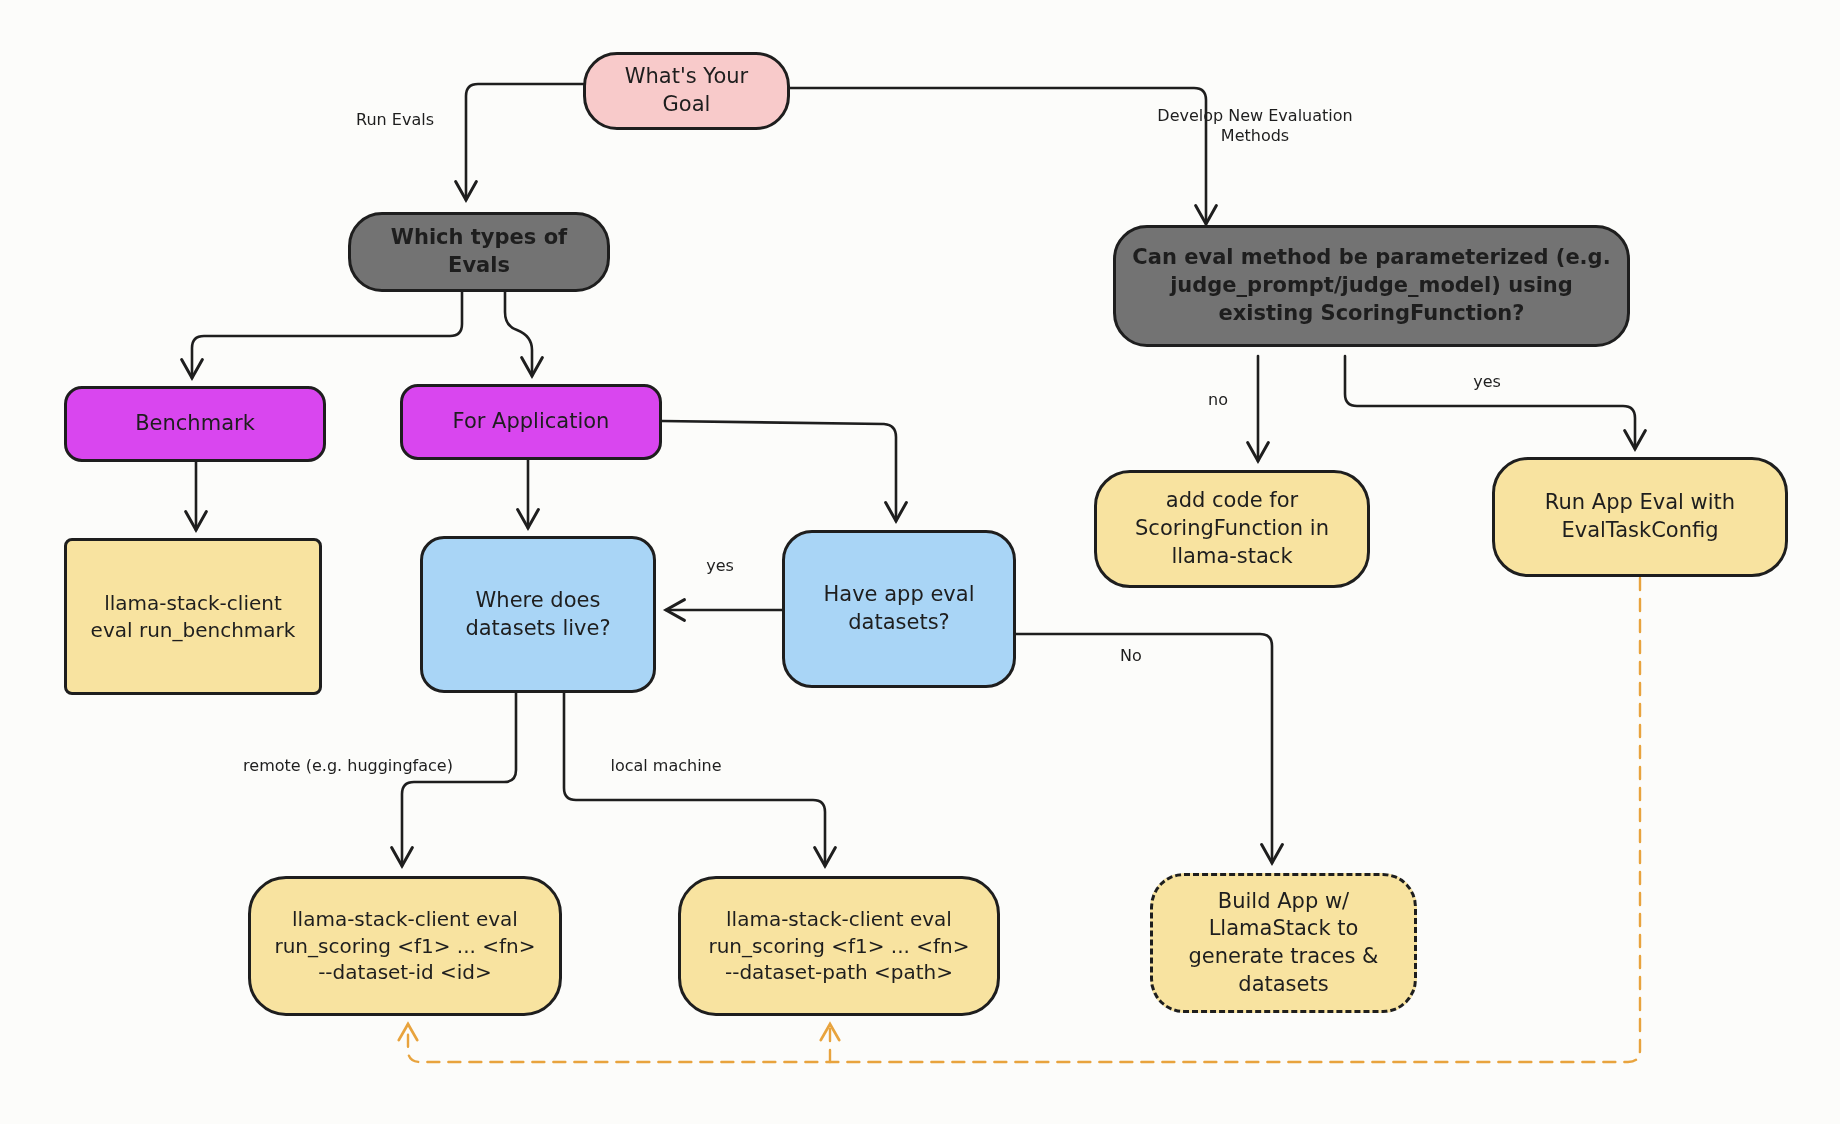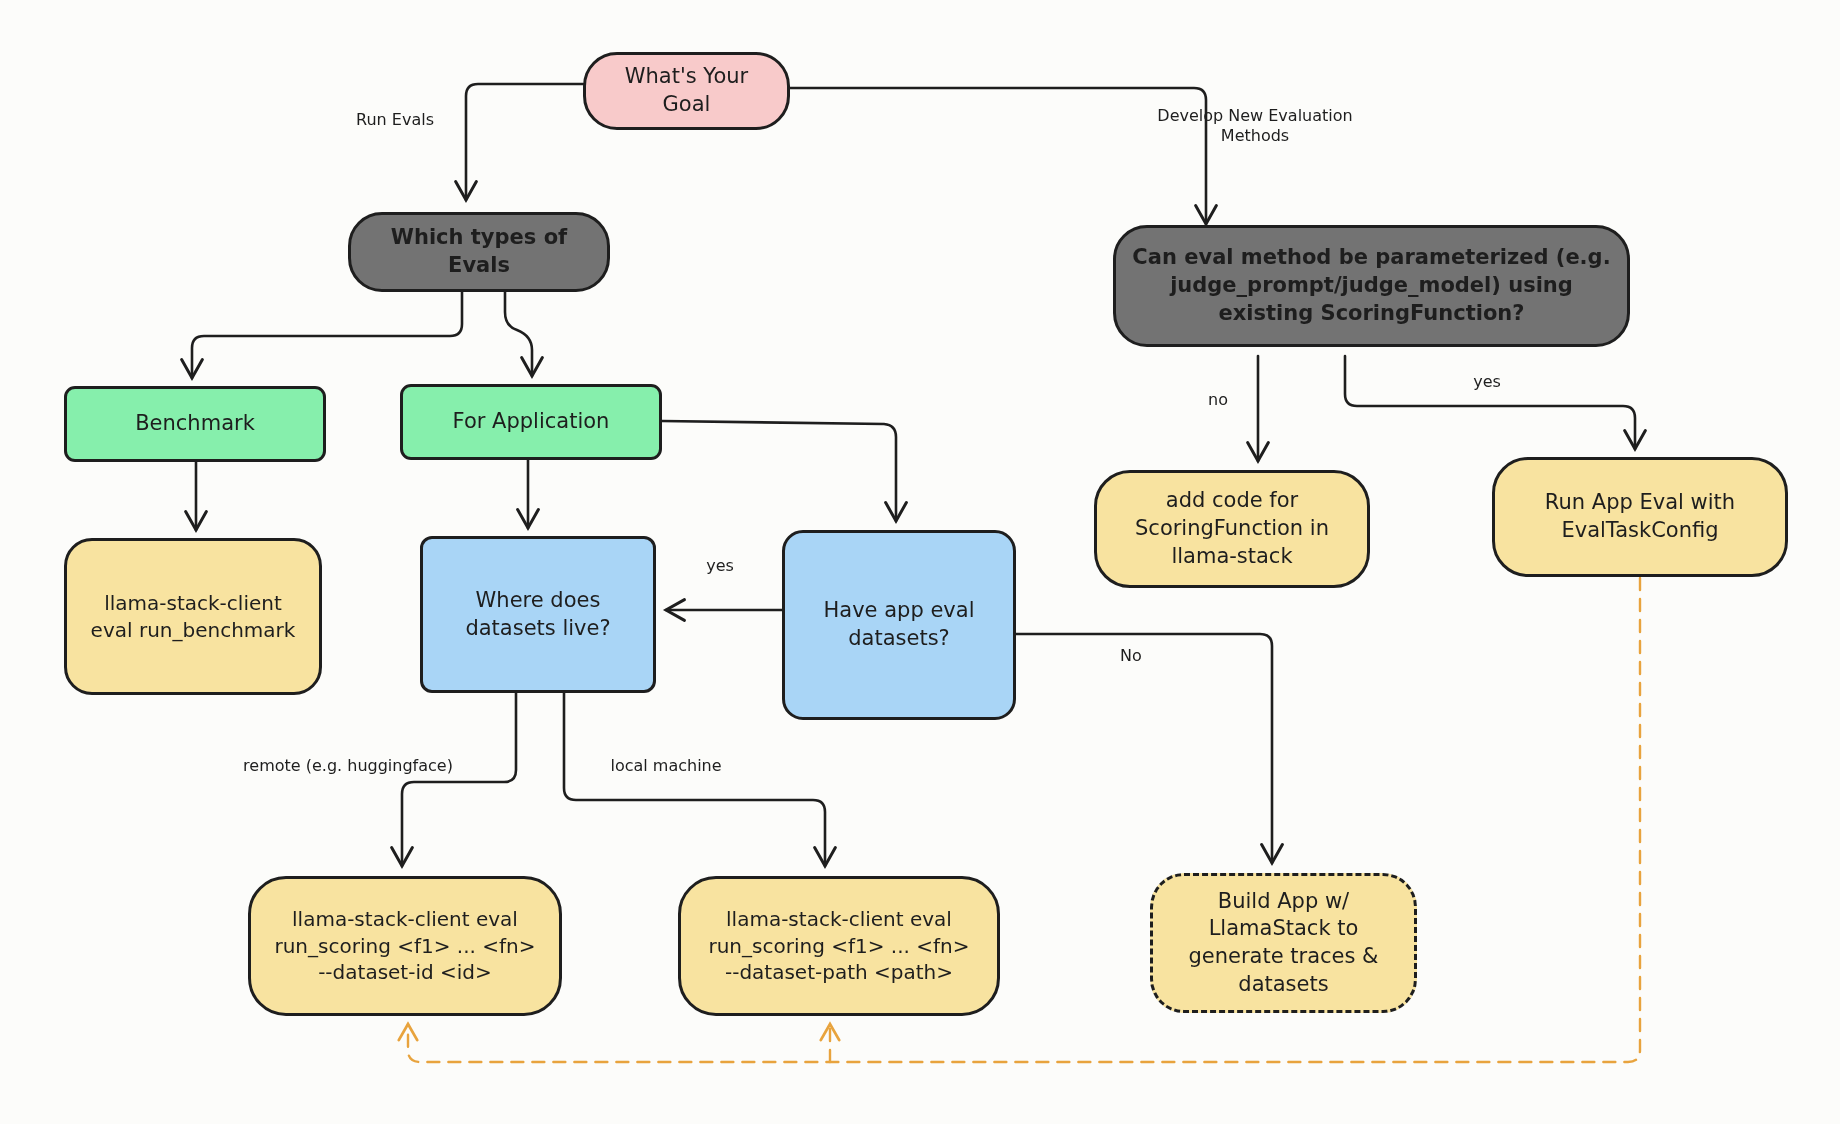--- a/index.html
+++ b/index.html
@@ -11,35 +11,35 @@
   .node{
     position:absolute;z-index:2;display:flex;align-items:center;justify-content:center;
     text-align:center;border:3px solid #1e1e1e;border-radius:34px;
     font-size:21px;line-height:1.32;white-space:pre-line;box-sizing:border-box;
     padding:12px 10px;
   }
   .fill-pink{background:#f8caca;}
   .fill-green{background:#737373;font-weight:bold;}
   .fill-blue{background:#a9d5f6;}
   .fill-yellow{background:#f8e3a0;}
-  .fill-white{background:#86efac;border-radius:11px;}
+  .fill-white{background:#d946ef;border-radius:18px;}
   .dashed{border-style:dashed;}
   .cmd{font-size:20px;}
   .lbl{
     position:absolute;z-index:2;text-align:center;font-size:16px;line-height:1.25;
     white-space:pre-line;color:#1e1e1e;
   }
   
   .n-goal{left:583px;top:52px;width:207px;height:78px;}
   .n-which{left:348px;top:212px;width:262px;height:80px;}
   .n-bench{left:64px;top:386px;width:262px;height:76px;}
   .n-forapp{left:400px;top:384px;width:262px;height:76px;}
-  .n-runbench{left:64px;top:538px;width:258px;height:157px;border-radius:28px;}
-  .n-where{left:420px;top:536px;width:236px;height:157px;border-radius:12px;}
-  .n-have{left:782px;top:530px;width:234px;height:190px;border-radius:21px;}
+  .n-runbench{left:64px;top:538px;width:258px;height:157px;border-radius:8px;}
+  .n-where{left:420px;top:536px;width:236px;height:157px;border-radius:24px;}
+  .n-have{left:782px;top:530px;width:234px;height:158px;border-radius:30px;}
   .n-param{left:1113px;top:225px;width:517px;height:122px;}
   .n-addcode{left:1094px;top:470px;width:276px;height:118px;border-radius:36px;}
   .n-runapp{left:1492px;top:457px;width:296px;height:120px;border-radius:36px;}
   .n-scoreid{left:248px;top:876px;width:314px;height:140px;border-radius:38px;}
   .n-scorepath{left:678px;top:876px;width:322px;height:140px;border-radius:38px;}
   .n-buildapp{left:1138px;top:873px;width:267px;height:140px;border-radius:34px;margin-left:12px;}
   
   .l-runevals{left:322px;top:110px;width:146px;}
   .l-develop{left:1075px;top:106px;width:360px;}
   .l-yesmid{left:690px;top:556px;width:60px;}

